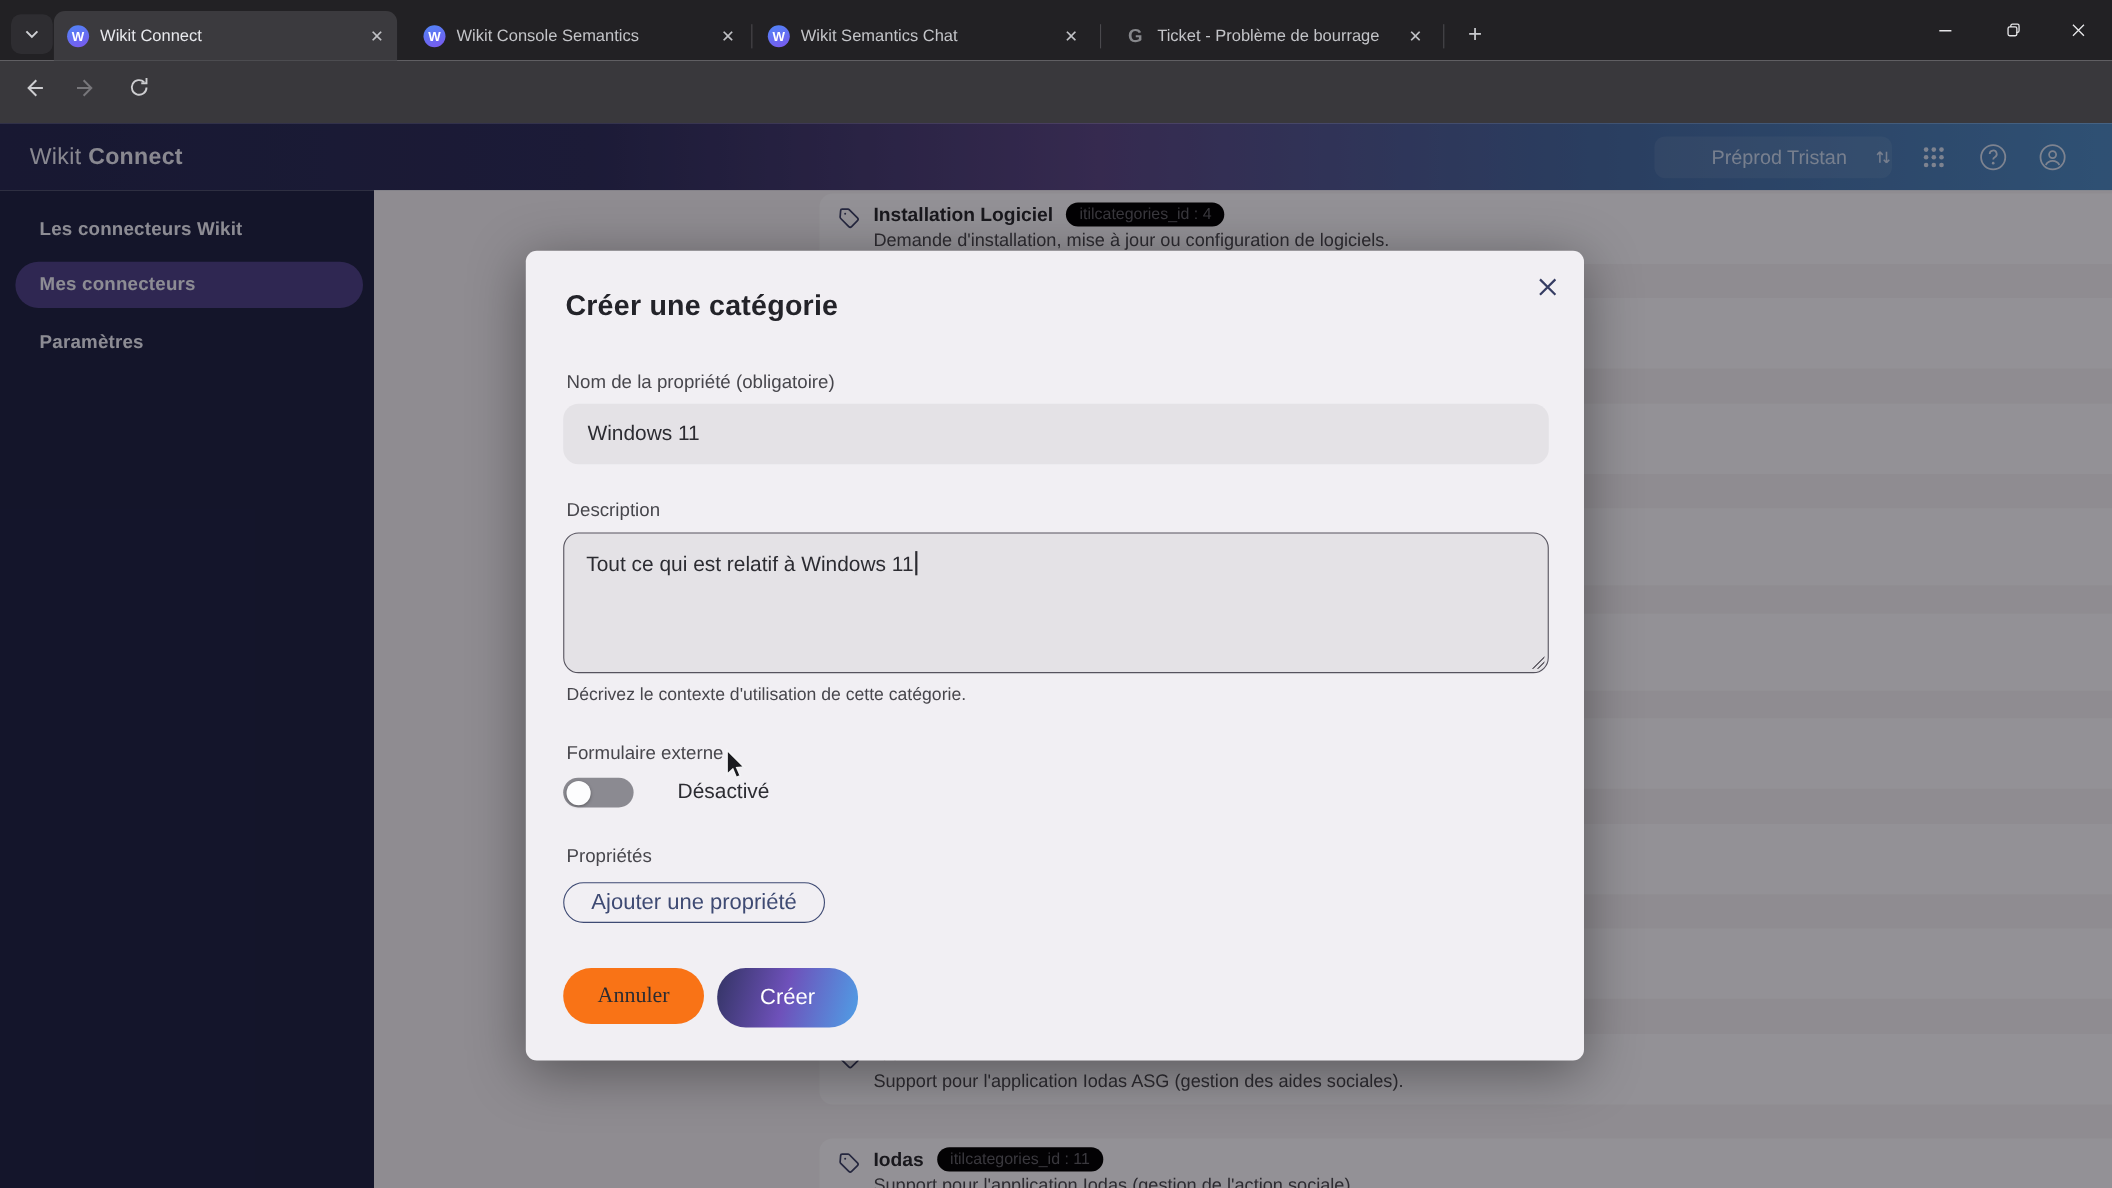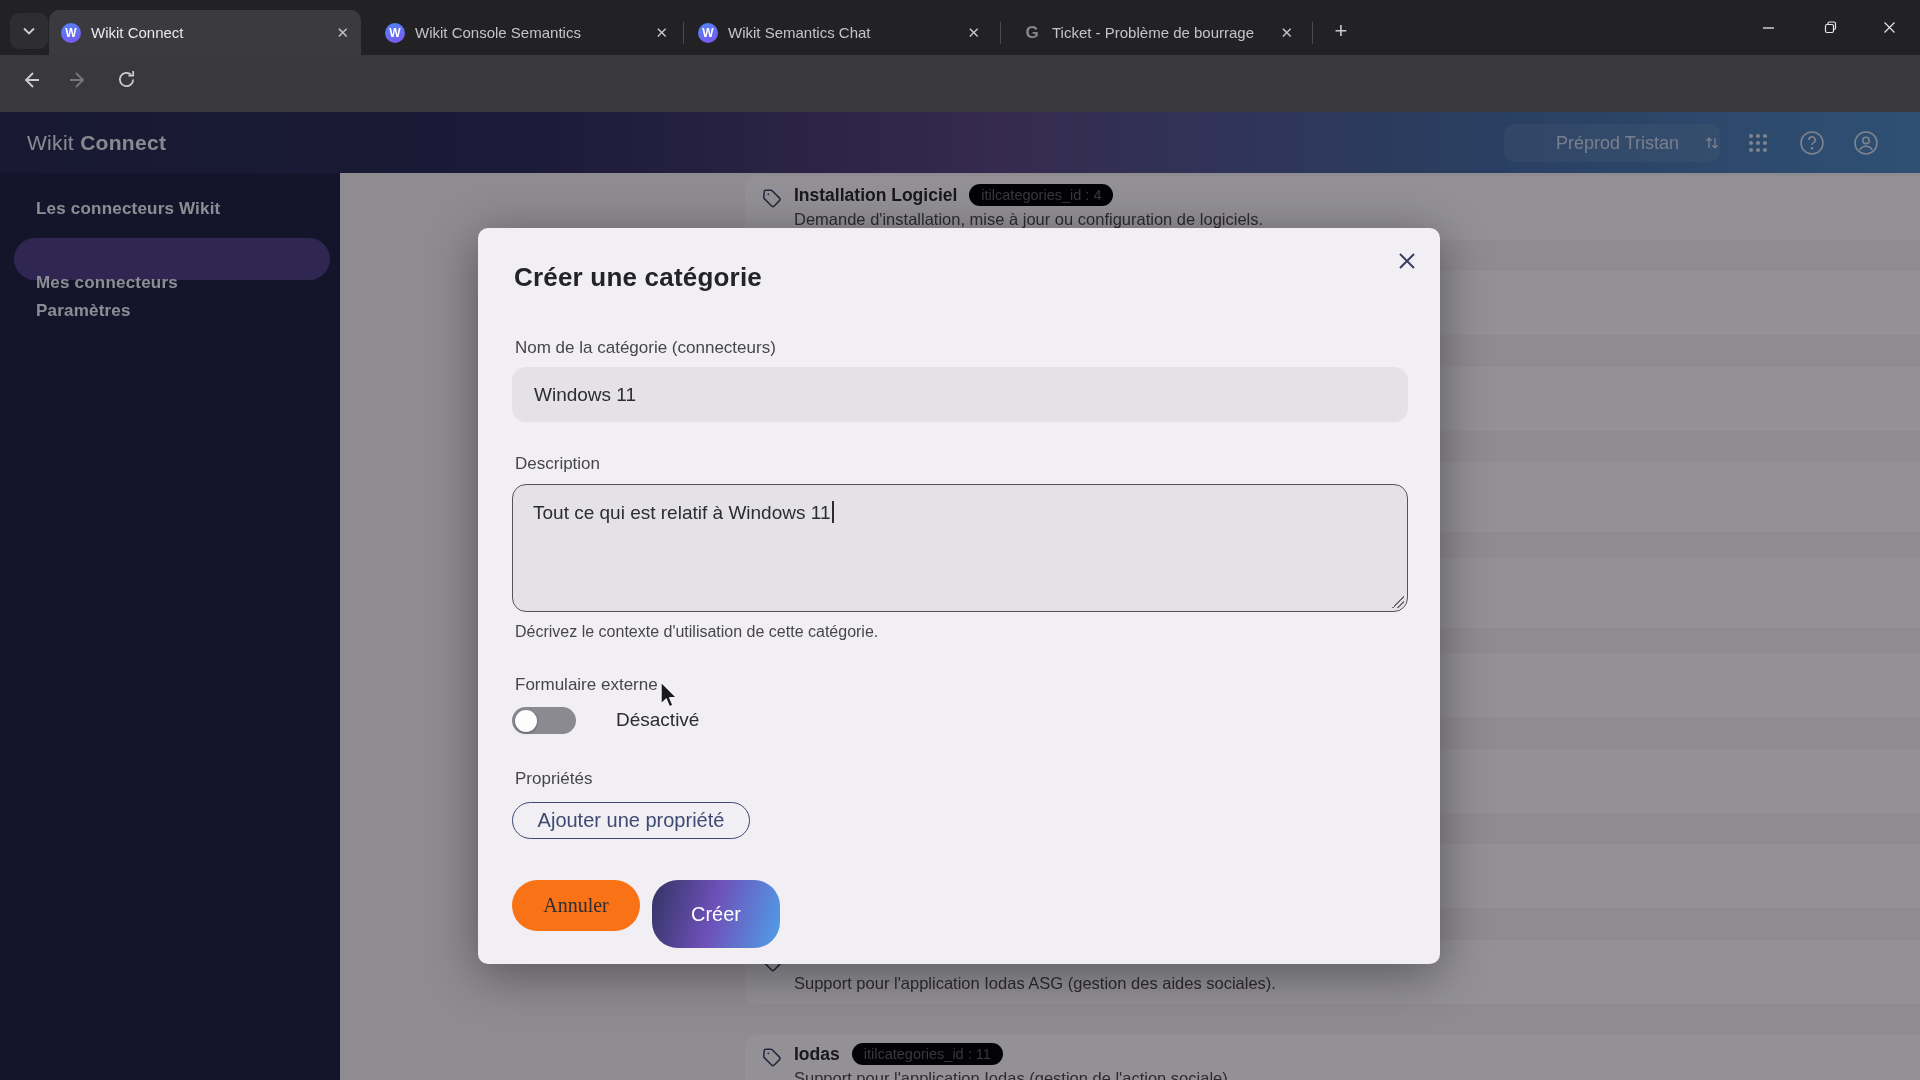--- a/index.html
+++ b/index.html
@@ -55,21 +55,21 @@
   .m-textarea{position:absolute;left:34px;top:256px;width:896px;height:128px;border:1.6px solid #56535e;border-radius:14px;background:#e4e2e6;padding:16px 20px;font-size:19px;color:#2c2c32;}
   .caret{display:inline-block;width:2px;height:22px;background:#2b2b31;margin-left:2px;vertical-align:-4px;}
   .resize-h{position:absolute;right:3px;bottom:3px;width:12px;height:12px;background:
       linear-gradient(135deg,transparent 0 50%,#6b6870 50% 58%,transparent 58% 70%,#6b6870 70% 78%,transparent 78%);}
   .toggle{position:absolute;left:34px;top:479px;width:64px;height:27px;border-radius:14px;background:#8b8a91;}
   .knob{position:absolute;left:3px;top:2.5px;width:22px;height:22px;border-radius:50%;background:#fdfdfe;box-shadow:0 1px 3px rgba(0,0,0,.35);}
   .toggle-label{position:absolute;left:110px;top:481px;font-size:19px;color:#2c2c32;margin-left:28px;}
   .btn{position:absolute;display:flex;align-items:center;justify-content:center;border-radius:26px;font-size:20px;}
   .btn-outline{left:34px;top:574px;width:238px;height:37px;border:1.6px solid #3e4a73;color:#3e4a73;border-radius:19px;}
   .btn-cancel{left:34px;top:652px;width:128px;height:51px;background:#f97316;color:#2c2c32;font-family:Liberation Serif, serif;}
-  .btn-create{left:174px;top:652px;width:128px;height:68px;background:linear-gradient(105deg,#333464 0%,#6e51ba 48%,#4f9fe6 100%);color:#fff;}
+  .btn-create{left:174px;top:652px;width:128px;height:54px;background:linear-gradient(105deg,#333464 0%,#6e51ba 48%,#4f9fe6 100%);color:#fff;}
   .cursor{left:655px;top:680px;z-index:200;}
 </style>
 </head>
 <body>
 
 <div id="stage">
 
   <div class="abs tabstrip">
     <div class="abs tab-caret-btn">
       <svg width="14" height="14" viewBox="0 0 14 14">
@@ -219,21 +219,21 @@
           <path d="M6.8 20 a7 7 0 0 1 12.4 0" fill="none" stroke="#cdd8ea" stroke-width="1.6"></path>
         </svg>
     </div>
   </div>
 
   <div class="abs sidebar">
     <div class="side-item" style="top:15px;">
       <span>Les connecteurs Wikit</span>
     </div>
     <div class="side-pill" style="top:65px;"></div>
-    <div class="side-item" style="top:65px;margin-top:24px;">
+    <div class="side-item" style="top:65px;">
       <span>Mes connecteurs</span>
     </div>
     <div class="side-item" style="top:117px;">
       <span>Paramètres</span>
     </div>
   </div>
 
   <div class="abs content">
 
     <div class="row" style="top:3px;">
@@ -342,21 +342,21 @@
   </div>
 
   <div class="abs overlay"></div>
 
   <div class="abs modal">
     <svg class="m-close" viewBox="0 0 22 22">
         <path d="M4 4 L18 18 M18 4 L4 18" stroke="#363d63" stroke-width="2"></path>
       </svg>
     <div class="m-title">Créer une catégorie</div>
 
-    <div class="m-label" style="top:110px;">Nom de la catégorie (connecteurs)</div>
+    <div class="m-label" style="top:110px;">Nom de la propriété (obligatoire)</div>
     <input class="m-input" style="top: 139px;" readonly="" value="Windows 11">
 
     <div class="m-label" style="top:226px;">Description</div>
     <div class="m-textarea">
       <span>Tout ce qui est relatif à Windows 11</span><span class="caret"></span>
       <div class="resize-h"></div>
     </div>
     <div class="m-label" style="top:395px;font-size:16px;">Décrivez le contexte d'utilisation de cette catégorie.</div>
 
     <div class="m-label" style="top:447px;">Formulaire externe</div>

